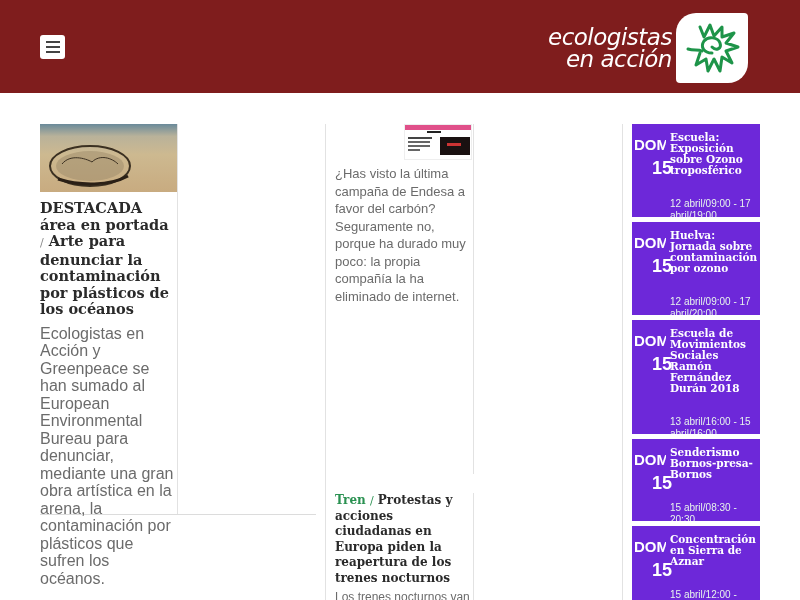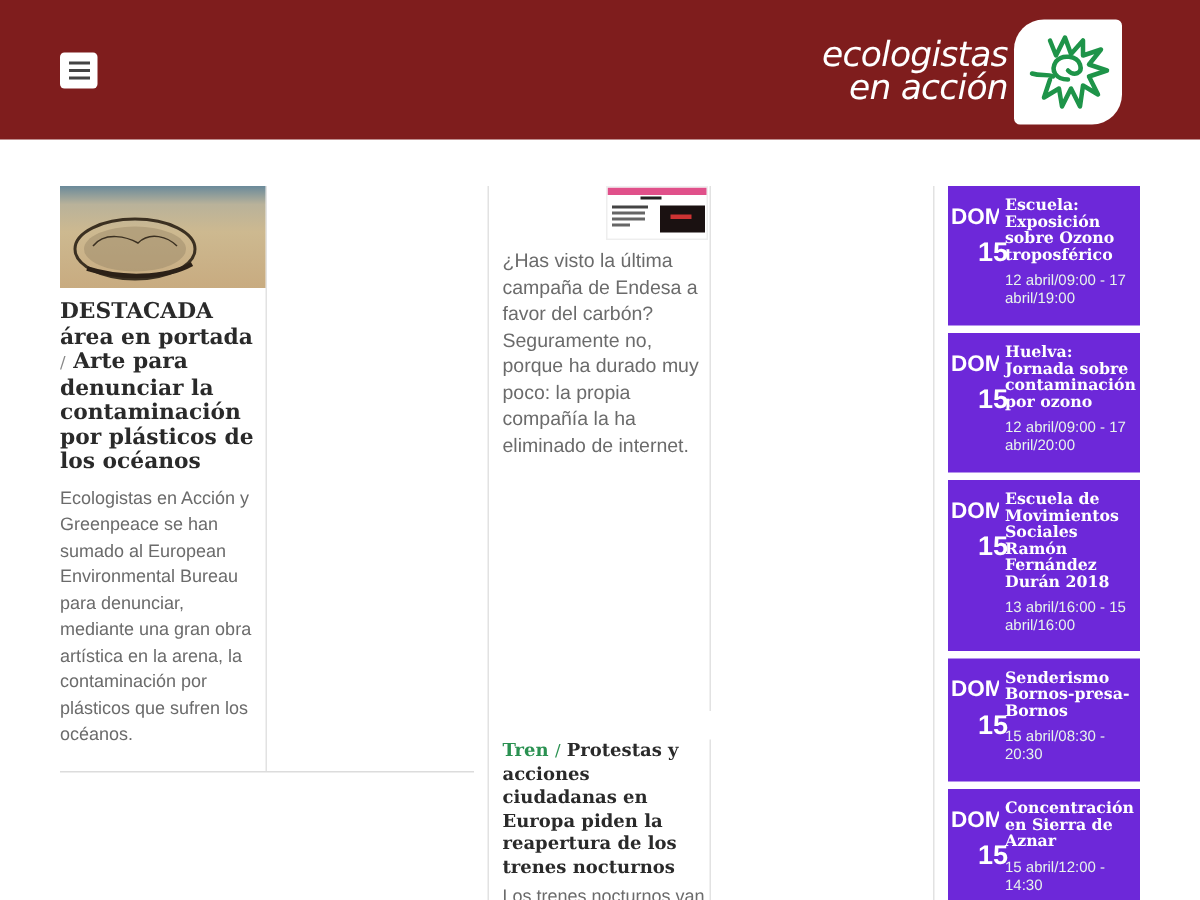--- a/index.html
+++ b/index.html
@@ -21,21 +21,21 @@
   .headline { font-family: "DejaVu Serif", serif; font-weight: bold; color: #2a2a2a; }
   .cat { color: #2a9151; }
   .cat-sep { color: #2a9151; font-weight: normal; }
   .summary { font-family: "Liberation Sans", sans-serif; color: #6b6b6b; }
 
   .events { position: absolute; left: 632px; top: 124px; width: 128px; }
   .event { background: #6d28d9; color: #fff; position: relative; margin-bottom: 5px; overflow: hidden; cursor: pointer; }
   .event .dow { position: absolute; left: 2px; top: 12px; font-family: "Liberation Sans", sans-serif; font-weight: bold; font-size: 15px; width: 32px; overflow: hidden; white-space: nowrap; }
   .event .day { position: absolute; left: 20px; top: 34px; font-family: "Liberation Sans", sans-serif; font-weight: bold; font-size: 18px; }
   .event .etitle { margin-left: 38px; padding-top: 8px; font-family: "DejaVu Serif", serif; font-weight: bold; font-size: 10.5px; line-height: 11px; padding-right: 2px; }
-  .event .etime { margin-left: 38px; margin-top: 6px; font-family: "Liberation Sans", sans-serif; font-size: 10px; line-height: 12px; color: #e8f5ec; }
+  .event .etime { margin-left: 38px; margin-top: 22px; font-family: "Liberation Sans", sans-serif; font-size: 10px; line-height: 12px; color: #e8f5ec; }
 </style>
 </head>
 <body>
 
 <div class="header">
   <div class="menu-btn">
     <span></span>
     <span></span>
     <span></span>
   </div>
@@ -70,21 +70,21 @@
       <ellipse cx="50" cy="42" rx="34" ry="15" fill="#9b8a6a" opacity="0.5"></ellipse>
       <path d="M22 40 C 30 30 45 34 52 38 C 60 30 72 34 78 40" stroke="#3b3021" fill="none" stroke-width="1"></path>
       <path d="M18 55 C 40 62 70 62 88 52" stroke="#2b2016" fill="none" stroke-width="3"></path>
     </svg>
   </div>
   <div class="headline" style="font-size:14.5px; line-height:16.5px; margin-top:8px; width:134px;">
     <span>DESTACADA área en portada</span>
     <span class="cat-sep" style="color:#888; font-size:11px;">/</span>
     <span>Arte para denunciar la contaminación por plásticos de los océanos</span>
   </div>
-  <div class="summary" style="font-size:12px; line-height:17.5px; margin-top:7px; width:134px;">Ecologistas en Acción y Greenpeace se han sumado al European Environmental Bureau para denunciar, mediante una gran obra artística en la arena, la contaminación por plásticos que sufren los océanos.</div>
+  <div class="summary" style="font-size:16px; line-height:17.5px; margin-top:7px; width:134px;">Ecologistas en Acción y Greenpeace se han sumado al European Environmental Bureau para denunciar, mediante una gran obra artística en la arena, la contaminación por plásticos que sufren los océanos.</div>
 </div>
 
 <div class="article" style="left:335px; top:124px; width:136px;">
   <div class="thumb" style="margin-left:69px; width:68px; height:36px; background:#fff; position:relative; overflow:hidden; border:1px solid #eee;">
     <div style="position:absolute; left:0; top:0; width:68px; height:5px; background:#e0508a;"></div>
     <div style="position:absolute; left:22px; top:6px; width:14px; height:2px; background:#222;"></div>
     <div style="position:absolute; left:3px; top:12px; width:24px; height:2px; background:#444;"></div>
     <div style="position:absolute; left:3px; top:16px; width:22px; height:2px; background:#666;"></div>
     <div style="position:absolute; left:3px; top:20px; width:22px; height:2px; background:#666;"></div>
     <div style="position:absolute; left:3px; top:24px; width:12px; height:2px; background:#666;"></div>

